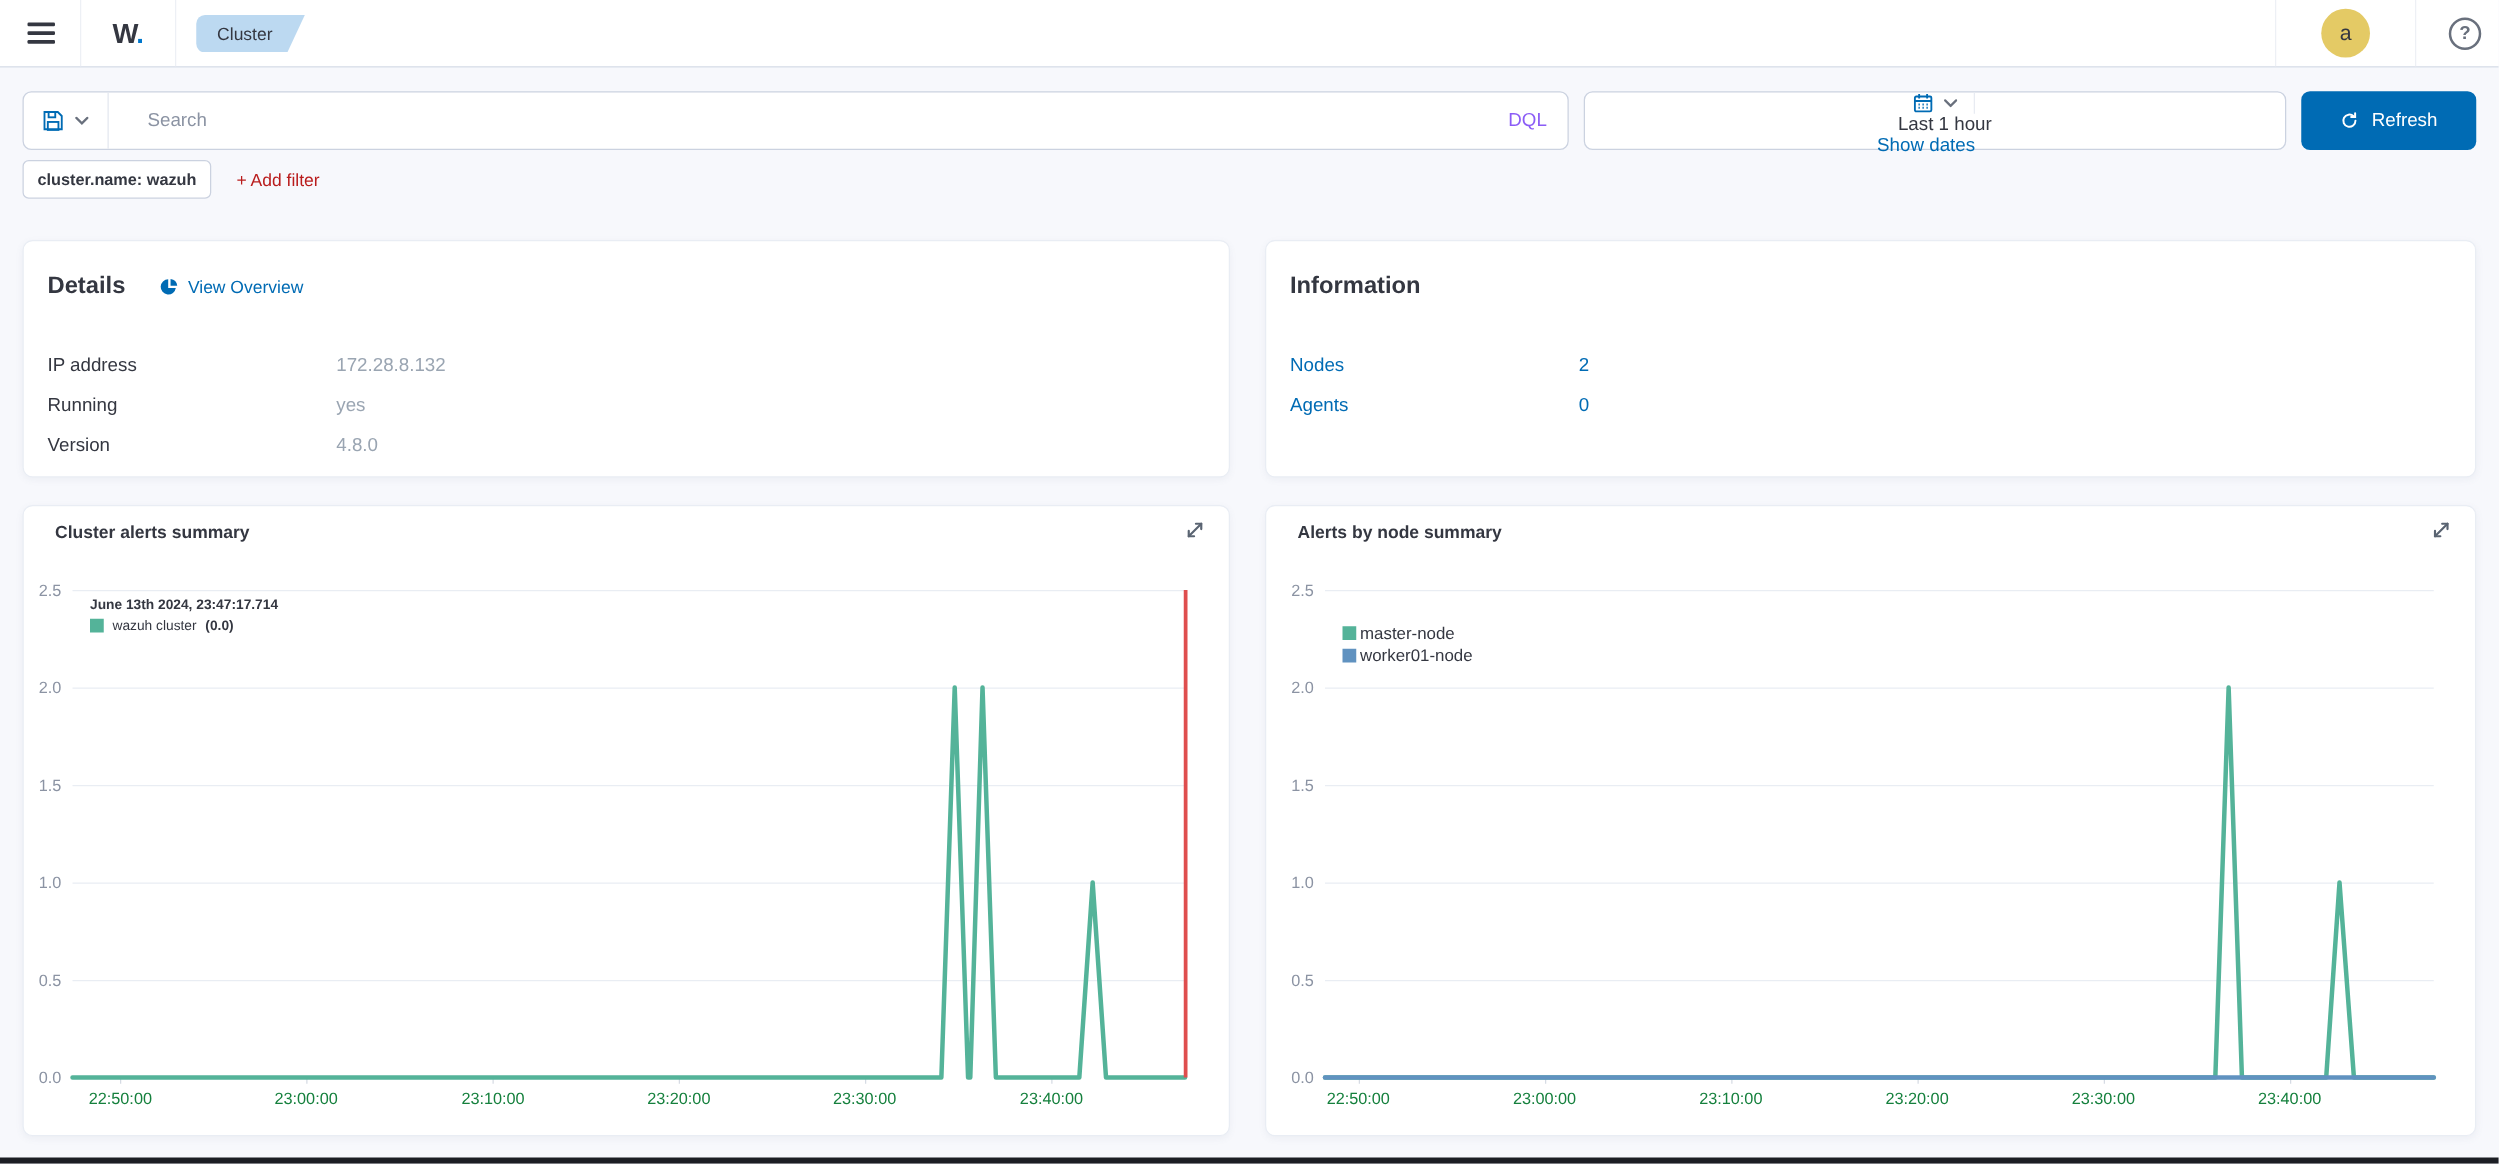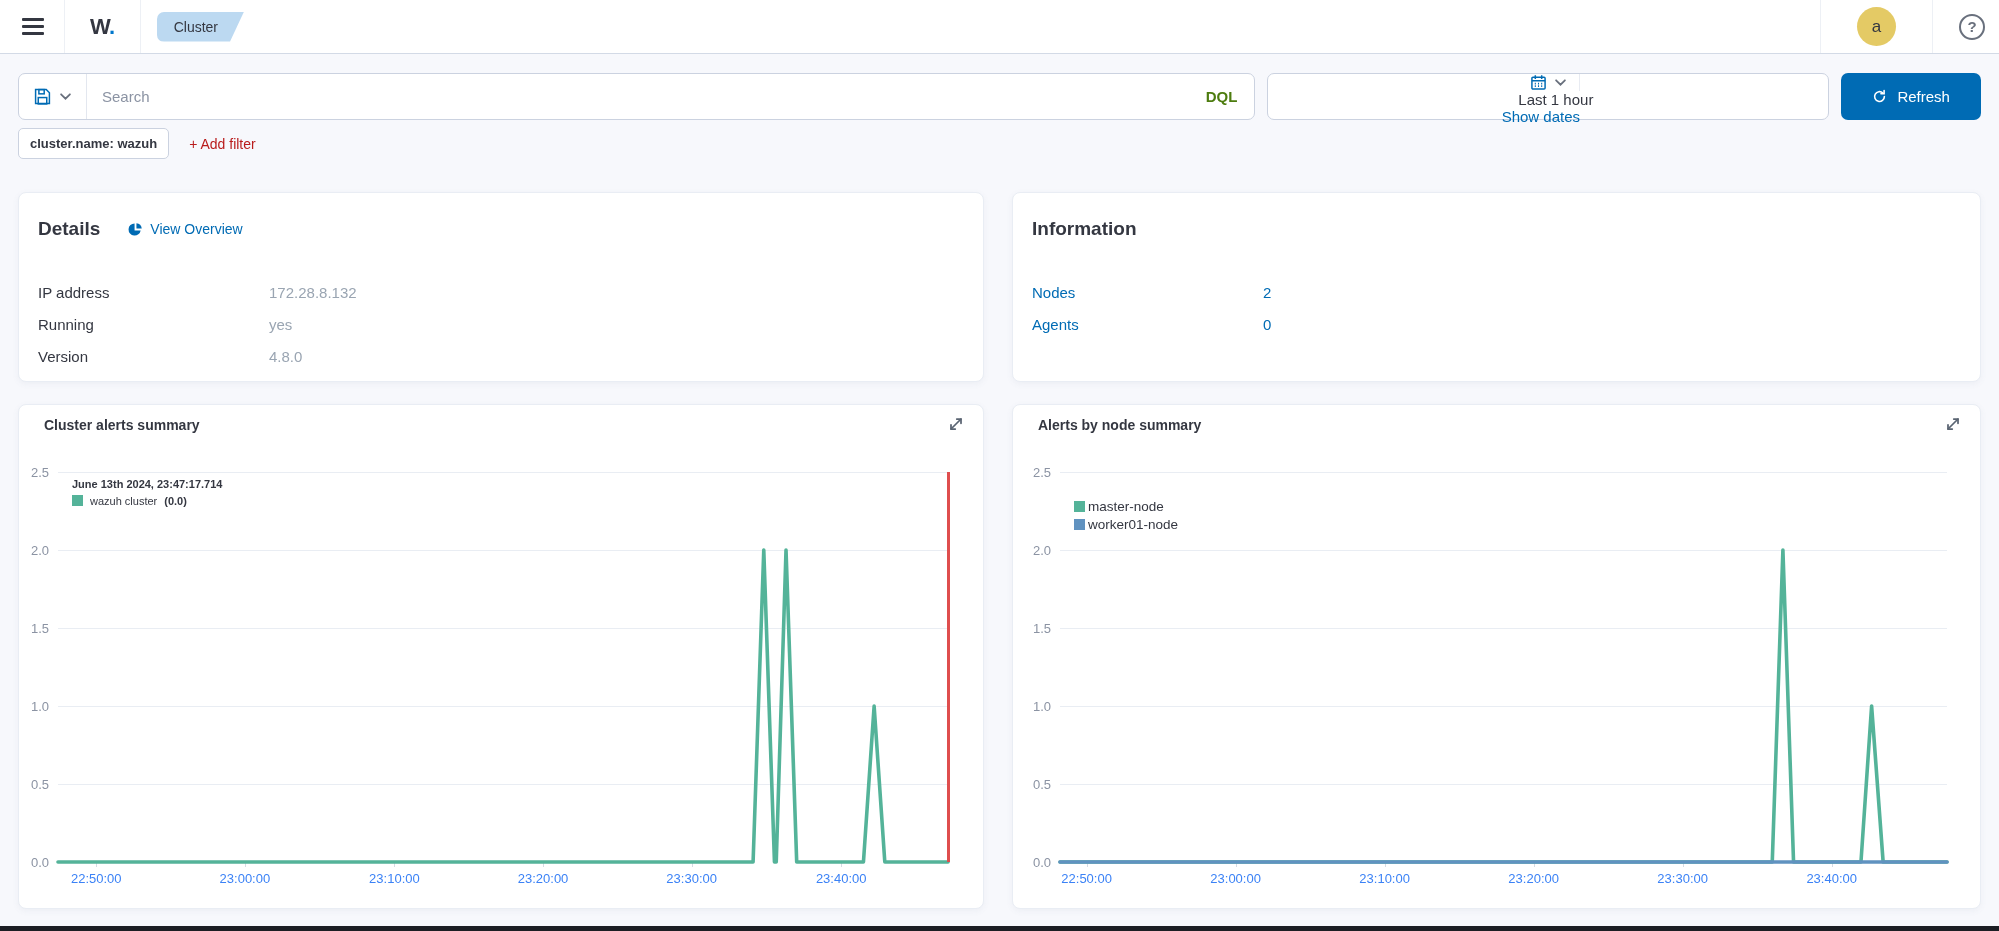--- a/index.html
+++ b/index.html
@@ -45,25 +45,25 @@
   .search-row { display: flex; gap: 12px; }
   .search-box {
     width: 1240px; height: 47px; background: #fff; border: 1px solid #cbd2e0;
     border-radius: 7px; display: flex; align-items: center;
   }
   .saved-query-btn {
     display: flex; align-items: center; gap: 9px; padding: 0 15px; height: 100%;
     border-right: 1px solid #e3e7ef; cursor: pointer;
   }
   .search-input {
-    border: 0; outline: 0; flex: 1; font-size: 15px; margin-left: 15px;
+    border: 0; outline: 0; flex: 1; font-size: 15px; margin-left: 31px;
     font-family: "Liberation Sans", sans-serif; color: #343741; background: transparent;
   }
   .search-input::placeholder { color: #8b93a3; }
-  .dql-btn { color: #4d7c0f; font-size: 15px; font-weight: 700; padding: 0 17px; cursor: pointer; }
+  .dql-btn { color: #8b5cf6; font-size: 15px; font-weight: 400; padding: 0 17px; cursor: pointer; }
   .date-box {
     width: 563px; height: 47px; background: #fff; border: 1px solid #cbd2e0;
     border-radius: 7px; display: flex; align-items: center; flex-direction: column;
   }
   .cal-btn { display: flex; align-items: center; gap: 8px; padding: 0 13px; height: 100%;
     border-right: 1px solid #e8ebf2; cursor: pointer; }
   .time-text { flex: 1; margin-left: 15px; font-size: 15px; cursor: pointer; }
   .show-dates { color: #006BB4; font-size: 15px; font-weight: 500; padding-right: 15px; cursor: pointer; white-space: nowrap; }
   .refresh-btn {
     width: 140px; height: 47px; border: 0; border-radius: 7px; background: #006BB4;
@@ -101,21 +101,21 @@
   .plot { position: absolute; top: 67px; height: 390px; }
   .plot-a { left: 39px; width: 890px; }
   .plot-b { left: 47px; width: 887px; }
   .gridline { position: absolute; left: 0; right: 0; height: 1px; background: #e9edf3; }
   .y-label {
     position: absolute; right: calc(100% + 9px); transform: translateY(-50%);
     font-size: 13px; color: #8b93a3; white-space: nowrap;
   }
   .x-label {
     position: absolute; top: calc(100% + 9px); transform: translateX(-50%);
-    font-size: 13px; color: #3b82f6; white-space: nowrap;
+    font-size: 13px; color: #15803d; white-space: nowrap;
   }
   .x-tick { position: absolute; top: 100%; width: 1px; height: 5px; background: #d6dbe4; }
   .series-svg { position: absolute; inset: 0; width: 100%; height: 100%; overflow: visible; }
   .crosshair { position: absolute; top: 0; bottom: 0; width: 3px; }
   .chart-tooltip { position: absolute; left: 14px; top: 6px; font-size: 11px; }
   .tt-date { font-weight: 700; margin-bottom: 5px; }
   .tt-row { display: flex; align-items: flex-start; gap: 7px; }
   .tt-row .val { font-weight: 700; }
   .swatch { width: 11px; height: 11px; display: inline-block; flex: none; }
   .chart-legend { position: absolute; left: 14px; top: 27px; font-size: 13.5px; }

